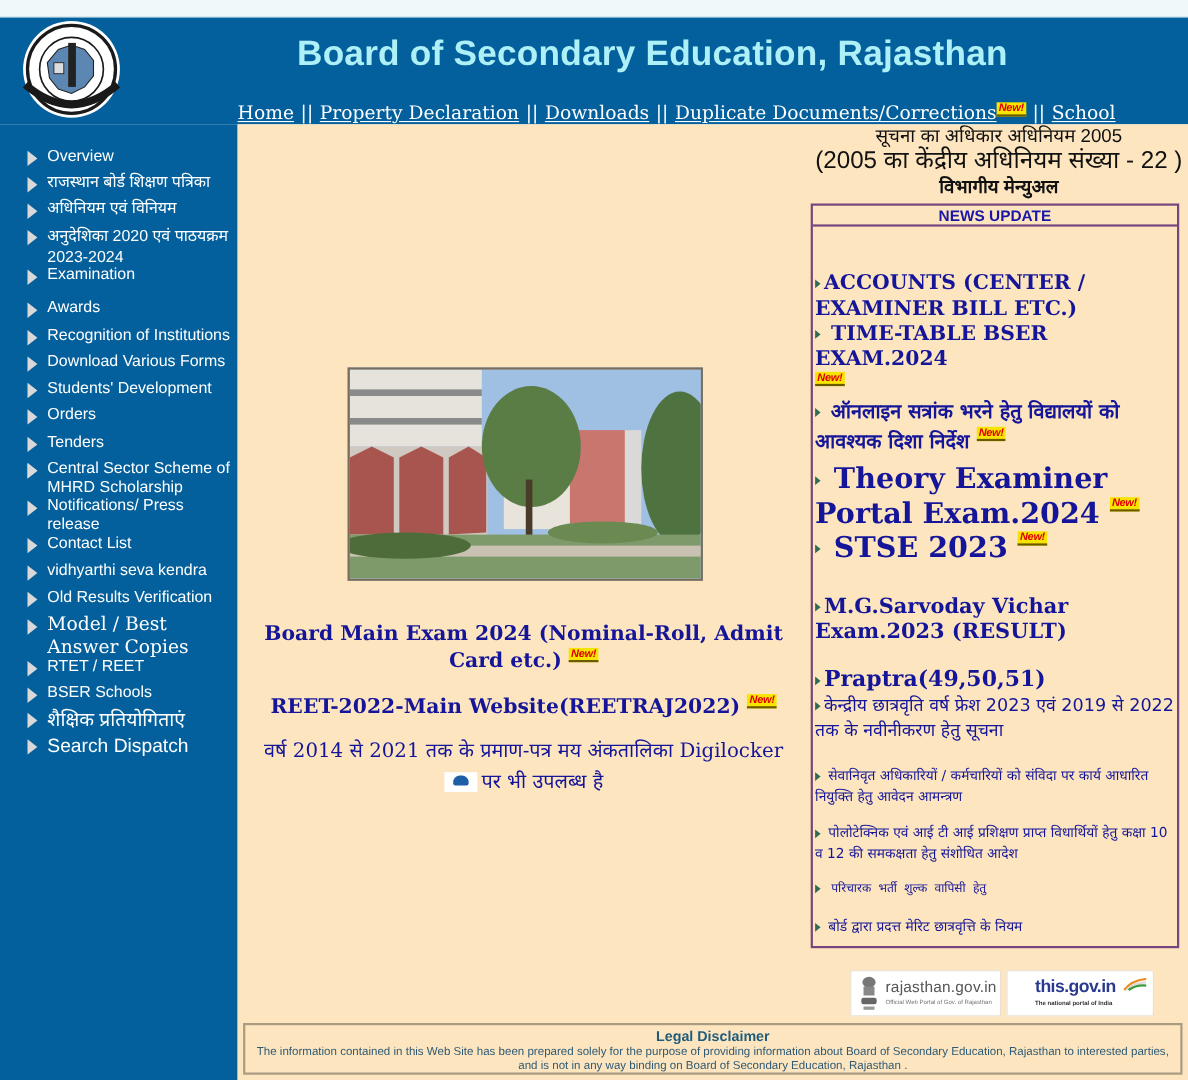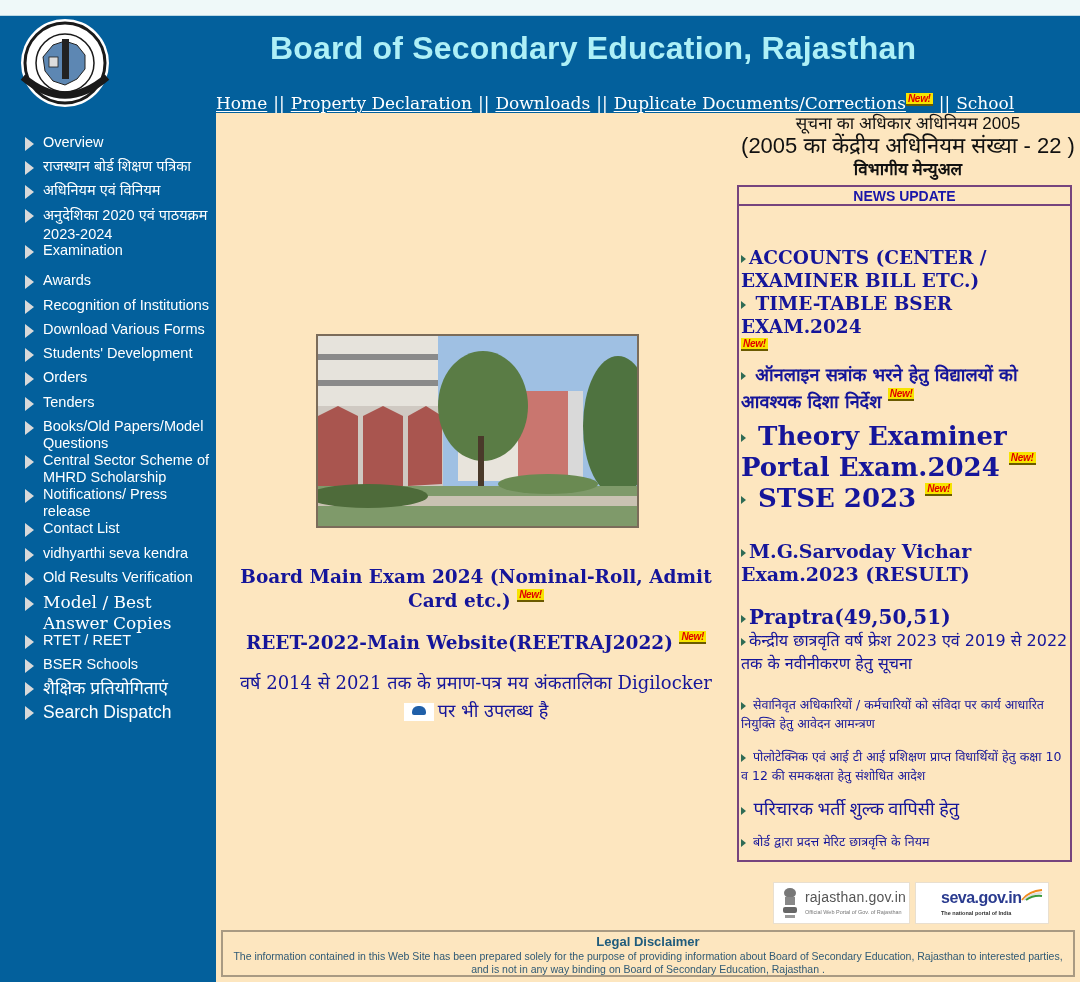--- a/index.html
+++ b/index.html
@@ -47,21 +47,21 @@
   .ni.s1 { font-family: "DejaVu Serif", serif; font-weight: bold; font-size: 18.5px; line-height: 23px; }
   .ni.s2 { font-family: "DejaVu Serif", serif; font-weight: bold; font-size: 18.5px; line-height: 23px; margin-top: 0px; }
   .ni.s3 { font-family: "DejaVu Sans", sans-serif; font-weight: bold; font-size: 18px; line-height: 27px; margin-top: 6px; }
   .ni.s4 { font-family: "DejaVu Serif", serif; font-weight: bold; font-size: 26px; line-height: 31px; margin-top: 6px; }
   .ni.s5 { font-family: "DejaVu Serif", serif; font-weight: bold; font-size: 26px; line-height: 31px; }
   .ni.s6 { font-family: "DejaVu Serif", serif; font-weight: bold; font-size: 19px; line-height: 23px; margin-top: 26px; }
   .ni.s7 { font-family: "DejaVu Serif", serif; font-weight: bold; font-size: 20px; line-height: 23px; margin-top: 20px; }
   .ni.s8 { font-family: "DejaVu Sans", sans-serif; font-size: 16px; line-height: 23px; }
   .ni.s9 { font-family: "DejaVu Sans", sans-serif; font-size: 12.5px; line-height: 19px; margin-top: 20px; }
   .ni.s10 { font-family: "DejaVu Sans", sans-serif; font-size: 12.5px; line-height: 19px; margin-top: 14px; }
-  .ni.s11 { font-family: Liberation Serif, serif; font-size: 18px; line-height: 19px; margin-top: 15px; }
+  .ni.s11 { font-family: Liberation Mono, monospace; font-size: 11px; line-height: 19px; margin-top: 15px; }
   .ni.s12 { font-family: "DejaVu Sans", sans-serif; font-size: 12.5px; line-height: 19px; margin-top: 13px; }
 
   .portal { position: absolute; top: 769px; height: 42px; background: #ffffff; border: 1px solid #e9dfcf; }
   .portal.raj { left: 557px; width: 137px; }
   .portal.ind { left: 699px; width: 134px; }
   .raj-emblem { position: absolute; left: 8px; top: 4px; width: 16px; height: 34px; }
   .raj-name { position: absolute; left: 31px; top: 6px; font-size: 14px; color: #555; letter-spacing: 0.2px; }
   .raj-sub { position: absolute; left: 31px; top: 26px; font-size: 5.5px; color: #777; }
   .ind-name { position: absolute; left: 25px; top: 6px; font-size: 16px; font-weight: bold; color: #2a3b8f; letter-spacing: -0.5px; }
   .ind-sub { position: absolute; left: 25px; top: 27px; font-size: 5.5px; color: #333; font-weight: bold; }
@@ -98,21 +98,21 @@
     <li class="side-item" style="margin-top:7px"><span class="arrow"></span><span>राजस्थान बोर्ड शिक्षण पत्रिका</span></li>
     <li class="side-item" style="margin-top:7px"><span class="arrow"></span><span>अधिनियम एवं विनियम</span></li>
     <li class="side-item" style="margin-top:7px; line-height:19px"><span class="arrow"></span><span>अनुदेशिका 2020 एवं पाठयक्रम 2023-2024</span></li>
     <li class="side-item" style="margin-top:-2px"><span class="arrow"></span><span>Examination</span></li>
     <li class="side-item" style="margin-top:13px"><span class="arrow"></span><span>Awards</span></li>
     <li class="side-item" style="margin-top:8px"><span class="arrow"></span><span>Recognition of Institutions</span></li>
     <li class="side-item" style="margin-top:7px"><span class="arrow"></span><span>Download Various Forms</span></li>
     <li class="side-item" style="margin-top:7px"><span class="arrow"></span><span>Students' Development</span></li>
     <li class="side-item" style="margin-top:7px"><span class="arrow"></span><span>Orders</span></li>
     <li class="side-item" style="margin-top:8px"><span class="arrow"></span><span>Tenders</span></li>
-    <li class="side-item" style="margin-top:7px"><span class="arrow"></span><span>Books/Old Papers/Model Questions</span></li>
+    <li class="side-item" style="margin-top:7px"><span class="arrow"></span></li>
     <li class="side-item" style="margin-top:0px"><span class="arrow"></span><span>Central Sector Scheme of MHRD Scholarship</span></li>
     <li class="side-item" style="margin-top:0px"><span class="arrow"></span><span>Notifications/ Press release</span></li>
     <li class="side-item" style="margin-top:0px"><span class="arrow"></span><span>Contact List</span></li>
     <li class="side-item" style="margin-top:8px"><span class="arrow"></span><span>vidhyarthi seva kendra</span></li>
     <li class="side-item" style="margin-top:7px"><span class="arrow"></span><span>Old Results Verification</span></li>
     <li class="side-item serif" style="margin-top:6px"><span class="arrow" style="top:5px"></span><span>Model / Best Answer Copies</span></li>
     <li class="side-item" style="margin-top:-2px"><span class="arrow"></span><span>RTET / REET</span></li>
     <li class="side-item" style="margin-top:7px"><span class="arrow"></span><span>BSER Schools</span></li>
     <li class="side-item big" style="margin-top:5px"><span class="arrow" style="top:4px"></span><span>शैक्षिक प्रतियोगिताएं</span></li>
     <li class="side-item big" style="margin-top:3px"><span class="arrow" style="top:4px"></span><span>Search Dispatch</span></li>
@@ -178,21 +178,21 @@
     <svg class="raj-emblem" viewBox="0 0 16 34">
       <ellipse cx="8" cy="6" rx="6" ry="5" fill="#777"></ellipse>
       <rect x="3" y="10" width="10" height="8" fill="#888"></rect>
       <rect x="1" y="20" width="14" height="6" rx="2" fill="#666"></rect>
       <rect x="3" y="28" width="10" height="3" fill="#999"></rect>
     </svg>
     <div class="raj-name">rajasthan.gov.in</div>
     <div class="raj-sub">Official Web Portal of Gov. of Rajasthan</div>
   </div>
   <div class="portal ind">
-    <div class="ind-name">seva.gov.in</div>
+    <div class="ind-name">this.gov.in</div>
     <div class="ind-sub">The national portal of India</div>
     <svg class="ind-flag" viewBox="0 0 22 12">
       <path d="M1 11 Q8 2 21 1" stroke="#f08a1c" stroke-width="2" fill="none"></path>
       <path d="M3 11 Q10 4 21 4" stroke="#dddddd" stroke-width="2" fill="none"></path>
       <path d="M5 11 Q12 6 21 7" stroke="#3a9a3a" stroke-width="2" fill="none"></path>
     </svg>
   </div>
 
   <div class="disclaimer">
     <div class="disc-title">Legal Disclaimer</div>

